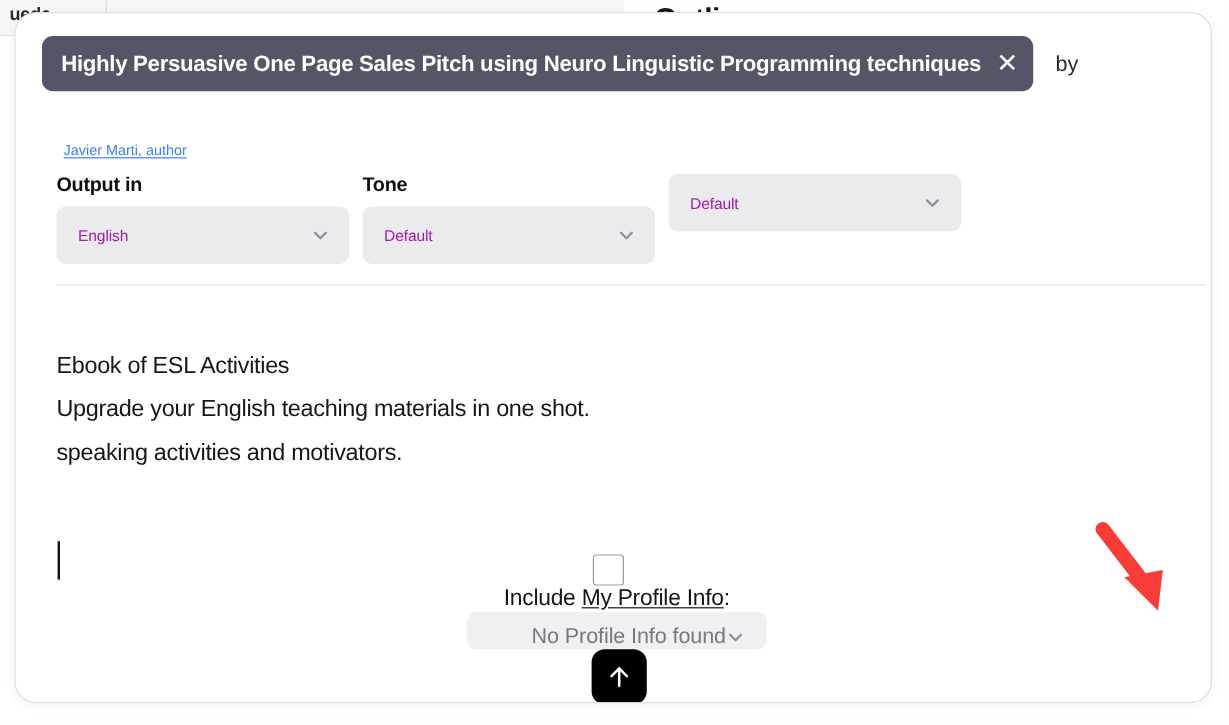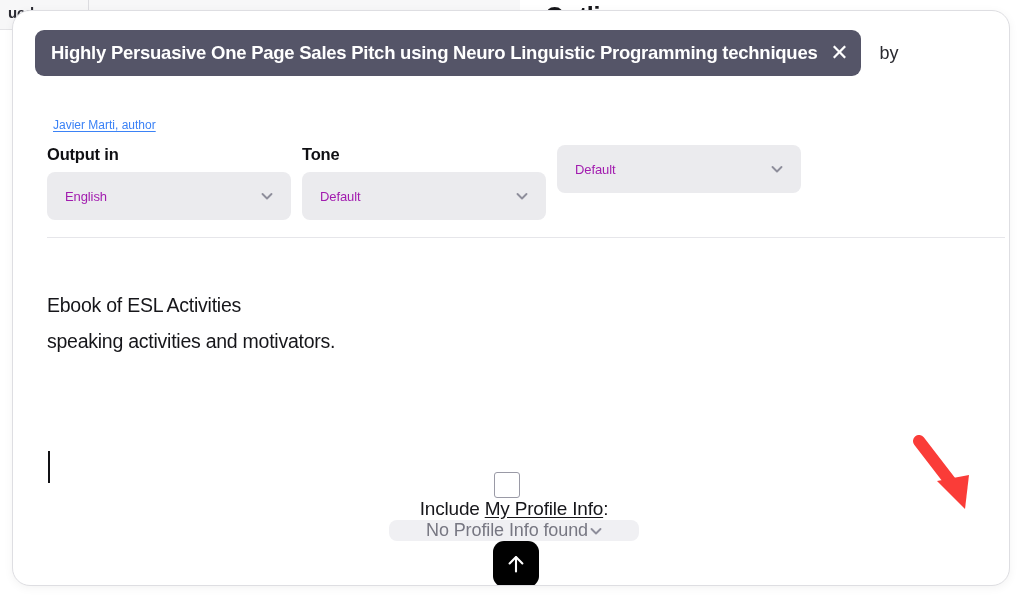--- a/index.html
+++ b/index.html
@@ -238,22 +238,22 @@
     cursor: pointer;
   }
   .profile-select {
     margin-left: 14px;
     width: 250px;
     height: 48px;
     background: #f0f0f3;
     border-radius: 8px;
     display: flex;
     align-items: center;
-    justify-content: center;
-    padding: 0 18px 0 20px;
+    justify-content: flex-end;
+    padding: 10px 18px 0 20px;
     cursor: pointer;
   }
   .profile-value {
     font-size: 18px;
     color: #777782;
     letter-spacing: -0.1px;
     white-space: nowrap;
   }
   .submit-btn {
     margin-left: 17px;
@@ -338,20 +338,21 @@
         </span>
       </div>
     </div>
 
   </div>
 
   <div class="divider"></div>
 
   <div class="prompt-body">
     <div class="prompt-line">Ebook of ESL Activities</div>
+    <div class="prompt-line">Upgrade your English teaching materials in one shot.</div>
     <div class="prompt-line">speaking activities and motivators.</div>
   </div>
   <div class="caret"></div>
 
   <div class="bottom-bar">
     <div class="checkbox"></div>
     <span class="include-label"><span>Include </span><span class="u">My Profile Info</span><span>:</span></span>
     <div class="profile-select">
       <span class="profile-value">No Profile Info found</span>
       <span class="chev">

